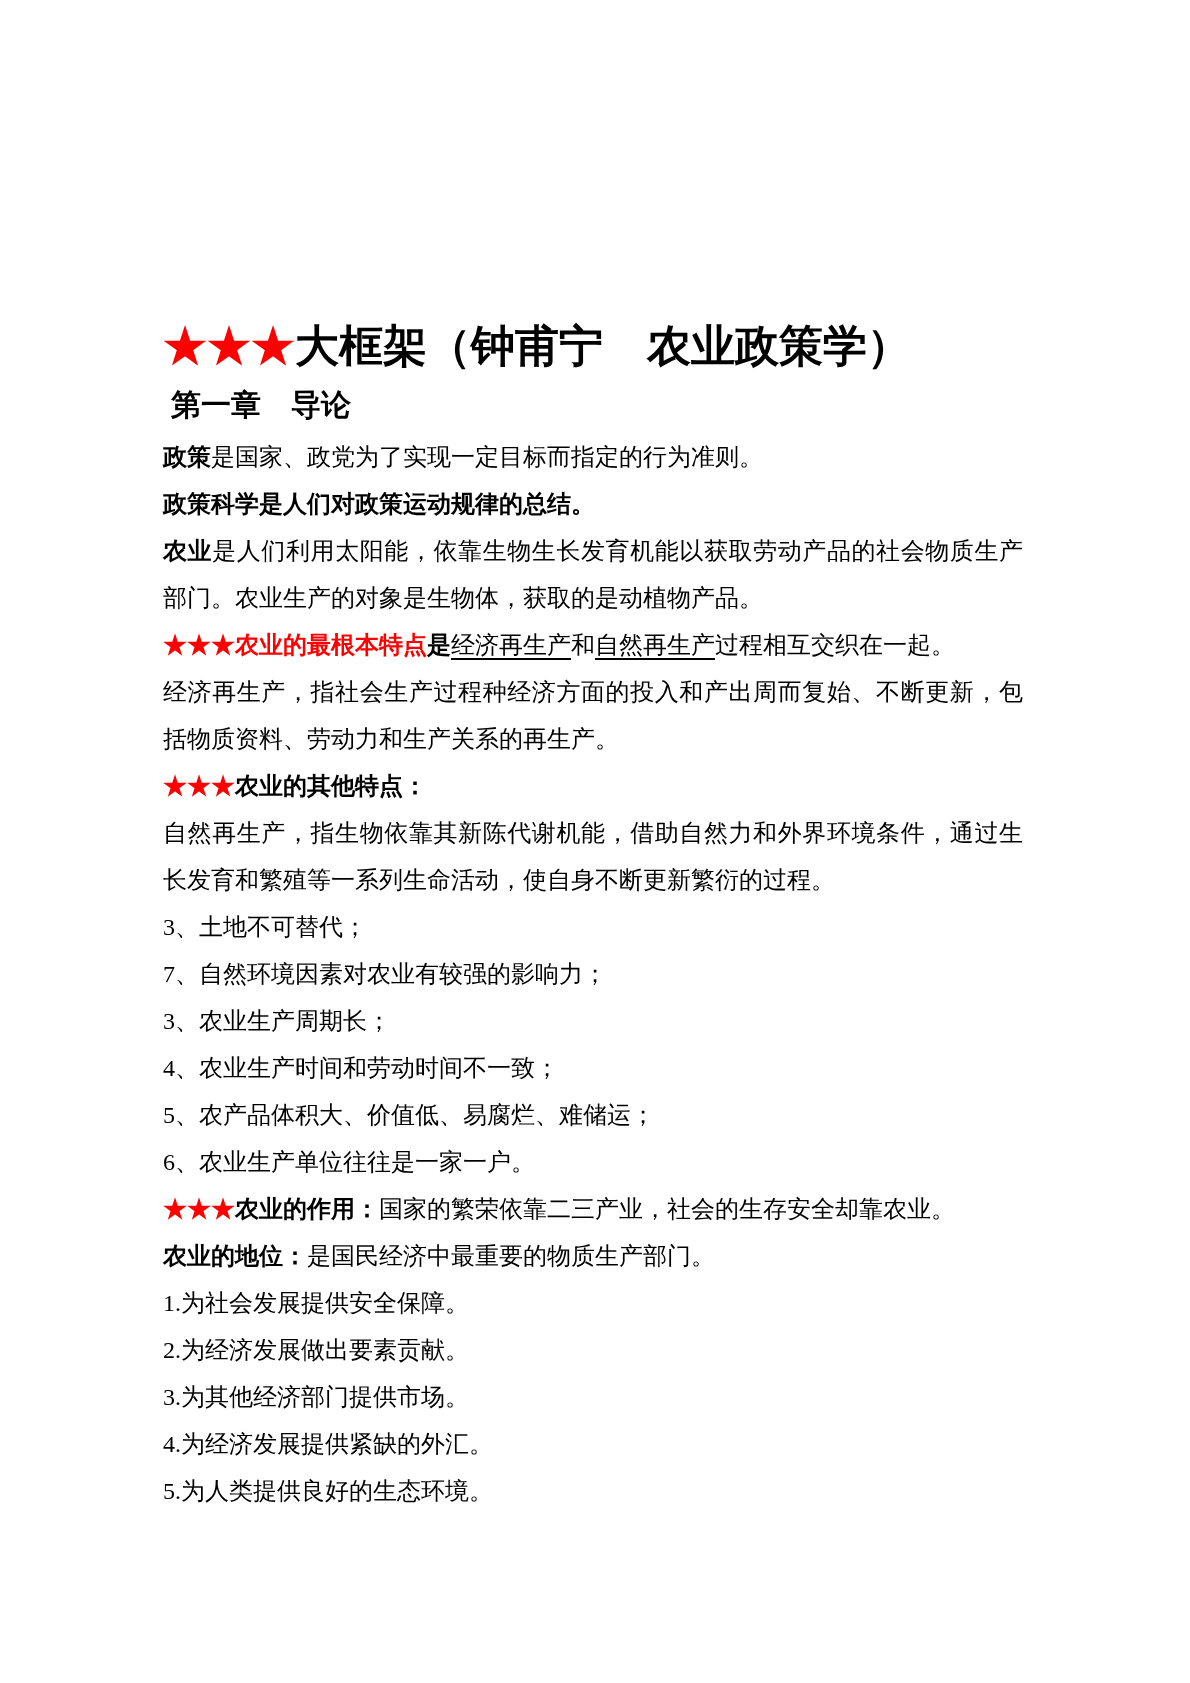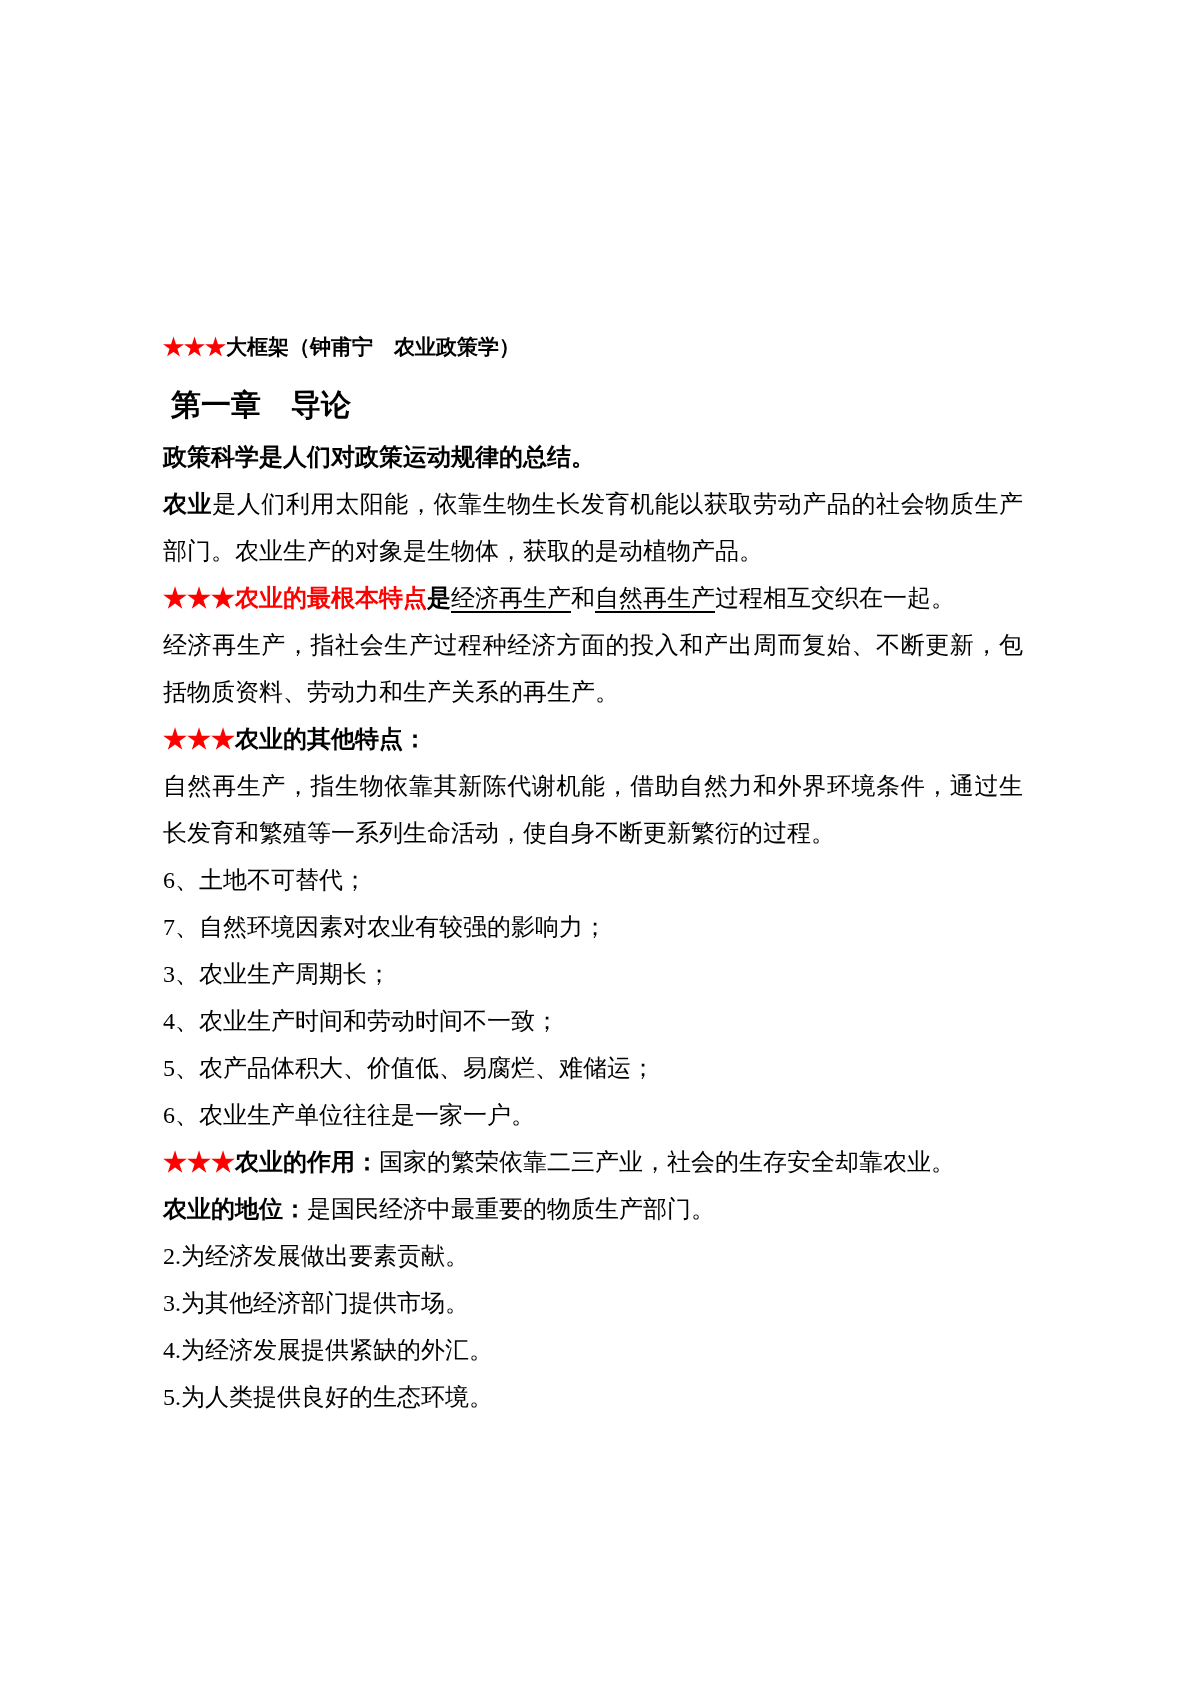--- a/index.html
+++ b/index.html
@@ -19,21 +19,21 @@
   .content {
     position: absolute;
     top: 0;
     left: 163px;
     width: 860px;
     padding-top: 328px;
     box-sizing: content-box;
   }
   .doc-title {
     margin: 0;
-    font-size: 21px;
+    font-size: 44px;
     line-height: 38px;
     font-weight: bold;
     white-space: nowrap;
   }
   .doc-title .stars {
     color: #ff0000;
   }
   .chapter-heading {
     margin: 22px 0 0 8px;
     font-size: 30px;
@@ -62,33 +62,35 @@
   }
 </style>
 </head>
 <body>
 
 <div class="page">
   <div class="content">
     <h1 class="doc-title"><span class="stars">★★★</span><span>大框架（钟甫宁　农业政策学）</span></h1>
     <h2 class="chapter-heading">第一章　导论</h2>
     <div class="body-text">
+        <p class="para"><span class="run bold">政策</span><span class="run normal">是国家、政党为了实现一定目标而指定的行为准则。</span></p>
         <p class="para"><span class="run bold">政策科学是人们对政策运动规律的总结。</span></p>
         <p class="para"><span class="run bold">农业</span><span class="run normal">是人们利用太阳能，依靠生物生长发育机能以获取劳动产品的社会物质生产部门。农业生产的对象是生物体，获取的是动植物产品。</span></p>
         <p class="para"><span class="run red-bold">★★★农业的最根本特点</span><span class="run bold">是</span><span class="run underline">经济再生产</span><span class="run normal">和</span><span class="run underline">自然再生产</span><span class="run normal">过程相互交织在一起。</span></p>
         <p class="para"><span class="run normal">经济再生产，指社会生产过程种经济方面的投入和产出周而复始、不断更新，包括物质资料、劳动力和生产关系的再生产。</span></p>
         <p class="para"><span class="run red-bold">★★★</span><span class="run bold">农业的其他特点：</span></p>
         <p class="para"><span class="run normal">自然再生产，指生物依靠其新陈代谢机能，借助自然力和外界环境条件，通过生长发育和繁殖等一系列生命活动，使自身不断更新繁衍的过程。</span></p>
-        <p class="para"><span class="run normal">6、土地不可替代；</span></p>
+        <p class="para"><span class="run normal">3、土地不可替代；</span></p>
         <p class="para"><span class="run normal">7、自然环境因素对农业有较强的影响力；</span></p>
         <p class="para"><span class="run normal">3、农业生产周期长；</span></p>
         <p class="para"><span class="run normal">4、农业生产时间和劳动时间不一致；</span></p>
         <p class="para"><span class="run normal">5、农产品体积大、价值低、易腐烂、难储运；</span></p>
         <p class="para"><span class="run normal">6、农业生产单位往往是一家一户。</span></p>
         <p class="para"><span class="run red-bold">★★★</span><span class="run bold">农业的作用：</span><span class="run normal">国家的繁荣依靠二三产业，社会的生存安全却靠农业。</span></p>
         <p class="para"><span class="run bold">农业的地位：</span><span class="run normal">是国民经济中最重要的物质生产部门。</span></p>
+        <p class="para"><span class="run normal">1.为社会发展提供安全保障。</span></p>
         <p class="para"><span class="run normal">2.为经济发展做出要素贡献。</span></p>
         <p class="para"><span class="run normal">3.为其他经济部门提供市场。</span></p>
         <p class="para"><span class="run normal">4.为经济发展提供紧缺的外汇。</span></p>
         <p class="para"><span class="run normal">5.为人类提供良好的生态环境。</span></p>
       </div>
   </div>
 </div>
 
 </body></html>

